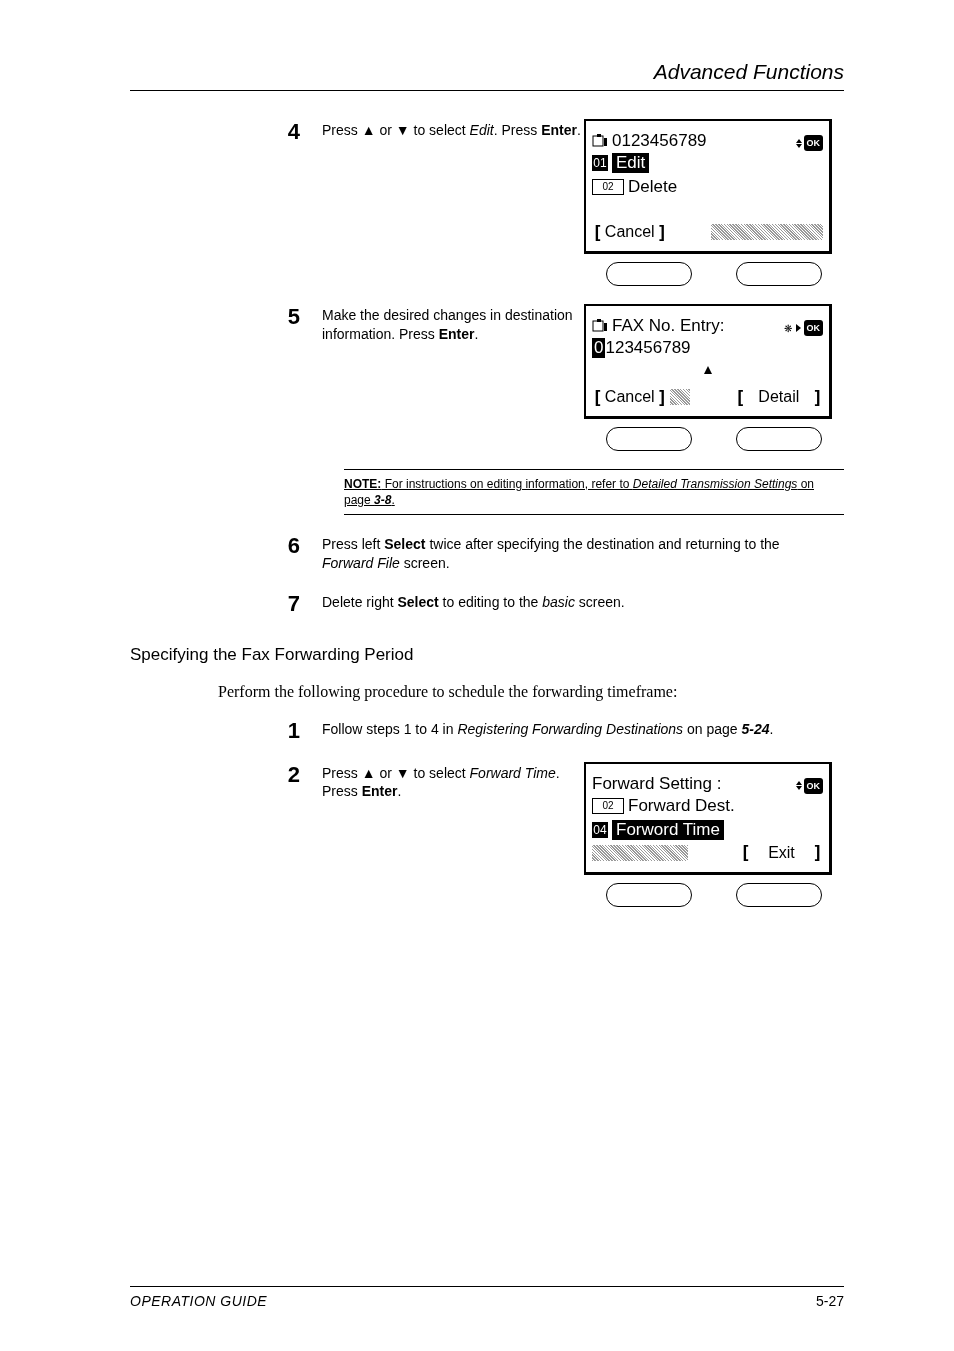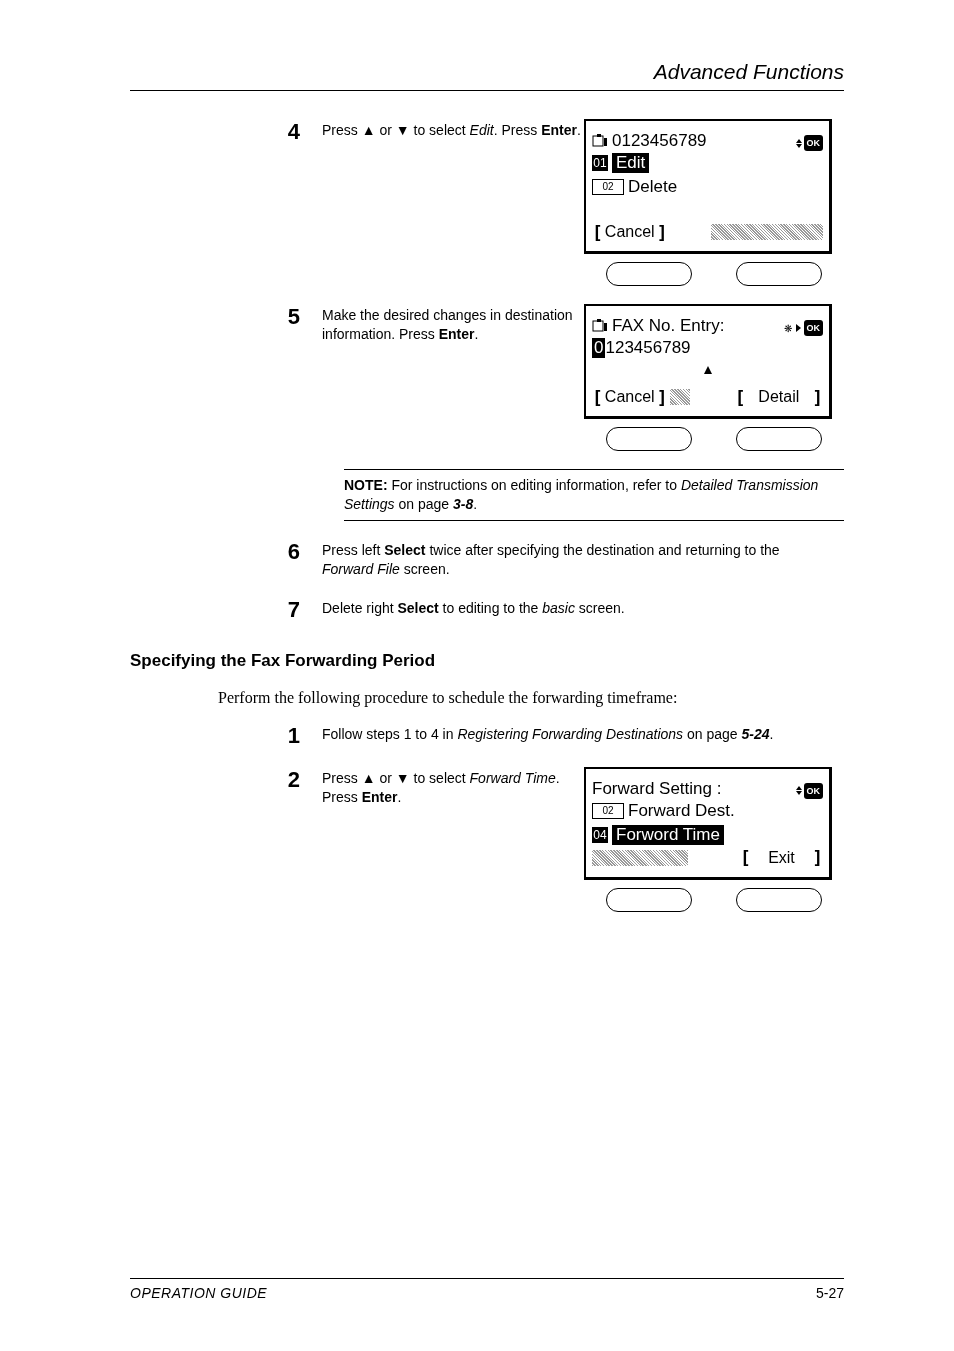--- a/index.html
+++ b/index.html
@@ -33,24 +33,24 @@
   .br-l, .br-r { font-family: monospace; font-size:18px; font-weight:700; }
   .dither { display:inline-block; width:112px; height:16px; background: repeating-linear-gradient(45deg,#999 0 1px,#fff 1px 2px); vertical-align:middle; }
   .dither-s { display:inline-block; width:20px; height:16px; background: repeating-linear-gradient(45deg,#999 0 1px,#fff 1px 2px); vertical-align:middle; }
   .dither-l { display:inline-block; width:96px; height:16px; background: repeating-linear-gradient(45deg,#999 0 1px,#fff 1px 2px); vertical-align:middle; }
   .ovalrow { display:flex; justify-content:space-around; margin-top:8px; }
   .oval { width:86px; height:24px; border:1.5px solid #000; border-radius:14px; }
   .cursor { display:inline-block; width:0; height:0; border-left:4px solid transparent; border-right:4px solid transparent; border-bottom:8px solid #000; margin:4px auto 0; }
   .cursor-row { text-align:center; height:16px; }
   .note-block { margin: 18px 0 18px 214px; width: 500px; }
   .note-hr { border:none; border-top:1.5px solid #000; margin: 2px 0 6px 0; }
-  .note-text { font-size:14px; line-height:1.35; }
-  .section-h { font-size:17px; font-weight:700; margin: 28px 0 16px 0; }
+  .note-text { font-size:12px; line-height:1.35;text-decoration:underline; }
+  .section-h { font-size:17px; font-weight:400; margin: 28px 0 16px 0; }
   .intro { margin-left: 88px; font-size:16px; line-height:1.4; margin-bottom:14px; width: 500px; font-family: Liberation Serif, serif; }
-  .footer { position:absolute; bottom:50px; left:130px; right:110px; display:flex; justify-content:space-between; font-size:14px; border-top:1.5px solid #000; padding-top:6px; }
+  .footer { position:absolute; bottom:42px; left:130px; right:110px; display:flex; justify-content:space-between; font-size:14px; border-top:1.5px solid #000; padding-top:6px; }
   .footer .left { font-style: italic; letter-spacing: .5px; }
   .firstchar-sel { background:#000; color:#fff; padding:0 2px; }
 </style>
 </head>
 <body>
 <div class="page">
 
   <div class="header-right">Advanced Functions</div>
   <hr class="hr">
 

